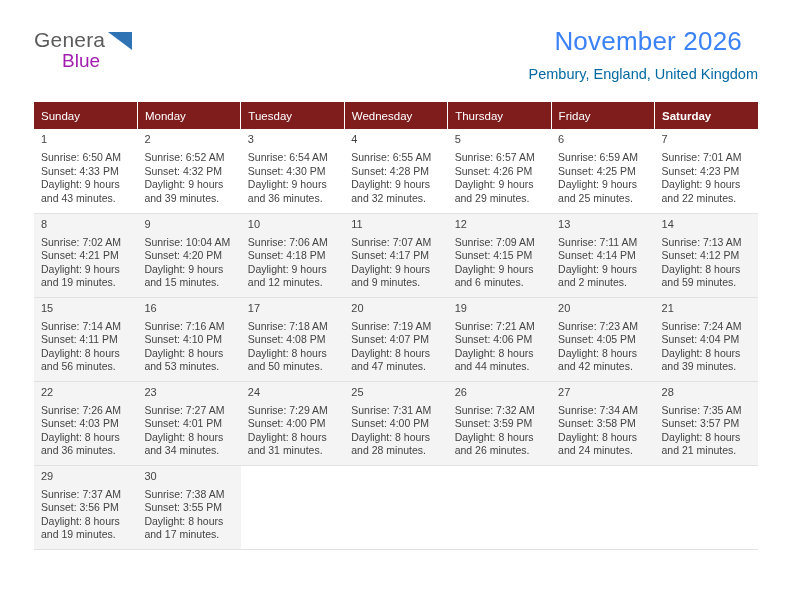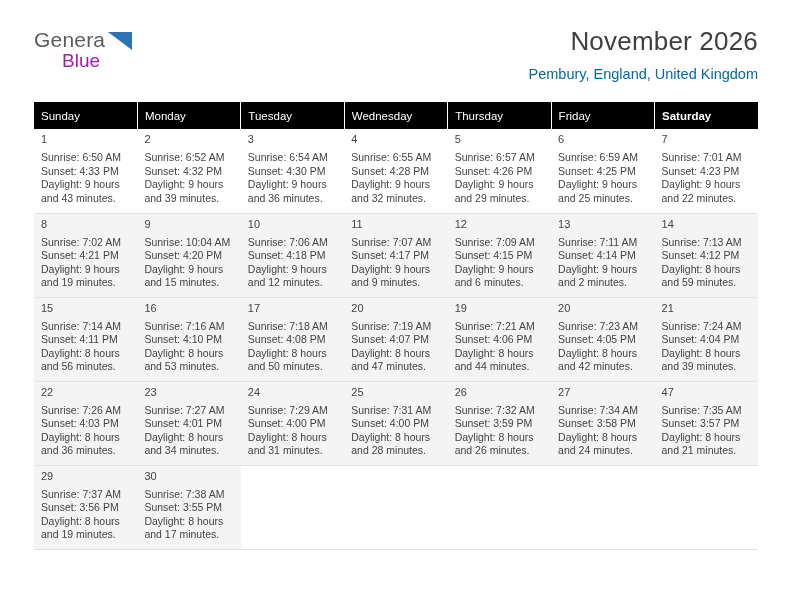--- a/index.html
+++ b/index.html
@@ -48,43 +48,43 @@
   }
   .logo-flag {
     position: absolute;
     left: 72px;
     top: 3px;
     width: 28px;
     height: 20px;
   }
   .title {
     position: absolute;
-    right: 0;
+    right: 16px;
     top: 26px;
     font-size: 26px;
-    color: #404040;
+    color: #3b82f6;
     font-weight: normal;
     letter-spacing: 0.2px;
   }
   .subtitle {
     position: absolute;
     right: 0;
     top: 66px;
     font-size: 14.5px;
     color: #0369a1;
   }
   
   table.cal {
     margin-top: 30px;
     border-collapse: collapse;
     width: 724px;
     table-layout: fixed;
   }
   table.cal th {
-    background: #000000;
+    background: #7f1d1d;
     color: #ffffff;
     font-weight: normal;
     font-size: 11.5px;
     text-align: left;
     padding: 5px 0 5px 7px;
     border-right: 1px solid #ffffff;
     height: 17px;
   }
   table.cal th:last-child { border-right: none; font-weight: bold; }
   table.cal td {
@@ -335,21 +335,21 @@
           <span class="line">and 26 minutes.</span>
         </td>
         <td>
           <span class="daynum">27</span>
           <span class="line">Sunrise: 7:34 AM</span>
           <span class="line">Sunset: 3:58 PM</span>
           <span class="line">Daylight: 8 hours</span>
           <span class="line">and 24 minutes.</span>
         </td>
         <td>
-          <span class="daynum">47</span>
+          <span class="daynum">28</span>
           <span class="line">Sunrise: 7:35 AM</span>
           <span class="line">Sunset: 3:57 PM</span>
           <span class="line">Daylight: 8 hours</span>
           <span class="line">and 21 minutes.</span>
         </td>
       </tr>
 
       <tr class="shaded">
         <td>
           <span class="daynum">29</span>

